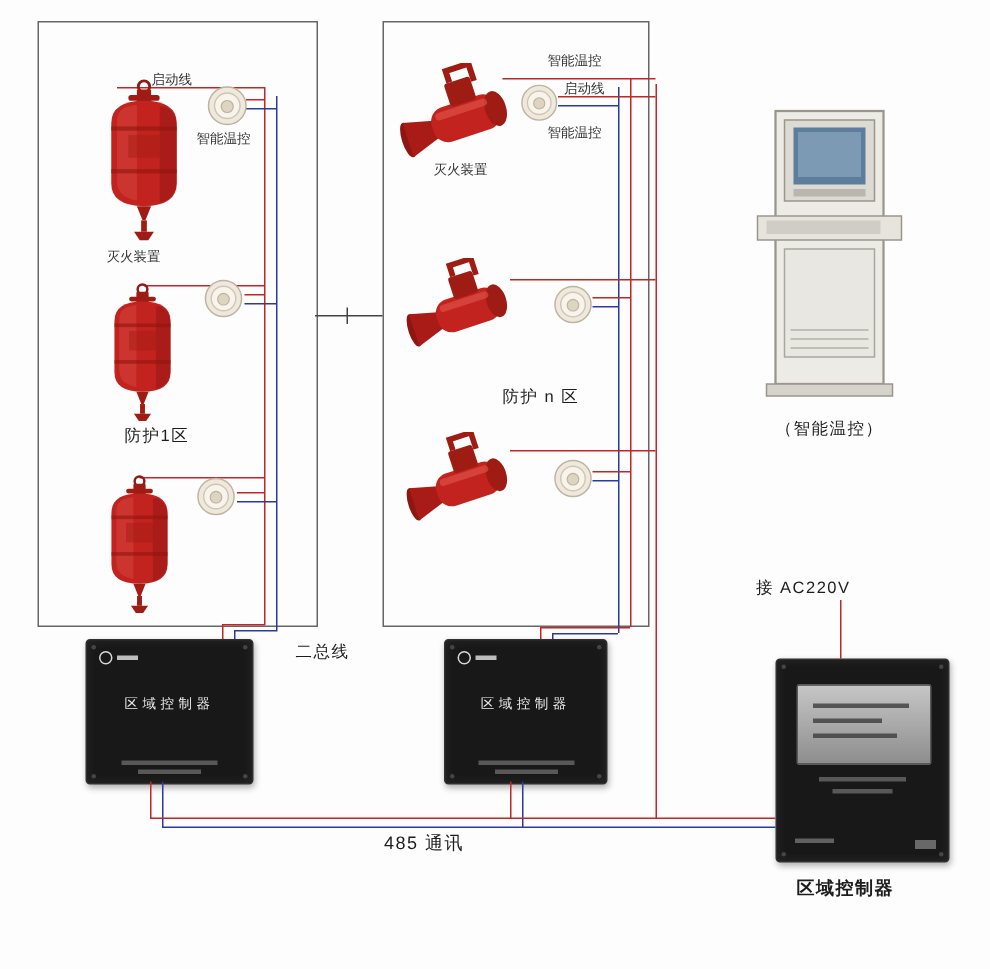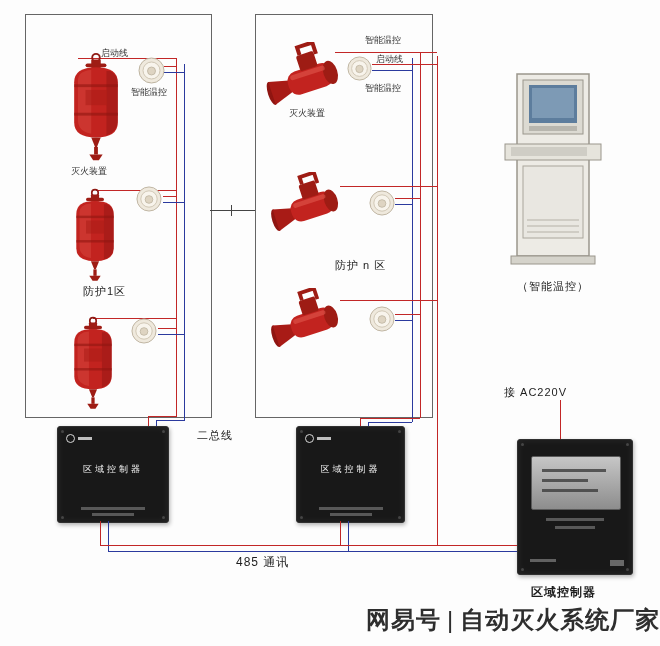--- a/index.html
+++ b/index.html
@@ -269,19 +269,16 @@
       <span class="screw" style="right:3px;bottom:3px;"></span>
   </div>
   <span class="lbl lbl-lg" style="left:531px;top:586px;font-weight:600;">区域控制器</span>
 
   <div class="wire v red" style="left:100px;top:521px;height:25px;"></div>
   <div class="wire v blue" style="left:108px;top:521px;height:31px;"></div>
   <div class="wire v red" style="left:340px;top:521px;height:25px;"></div>
   <div class="wire v blue" style="left:348px;top:521px;height:31px;"></div>
   <div class="wire h red" style="left:100px;top:545px;width:417px;"></div>
   <div class="wire h blue" style="left:108px;top:551px;width:409px;"></div>
-  <span class="lbl lbl-lg" style="left:236px;top:556px;">485 通讯</span>
-
-  <div class="watermark">
-    <span>网易号</span><span class="sep">|</span><span>自动灭火系统厂家</span>
-  </div>
+  <span class="lbl lbl-lg" style="left:256px;top:556px;">485 通讯</span>
+
 
 </div>
 
 </body></html>

